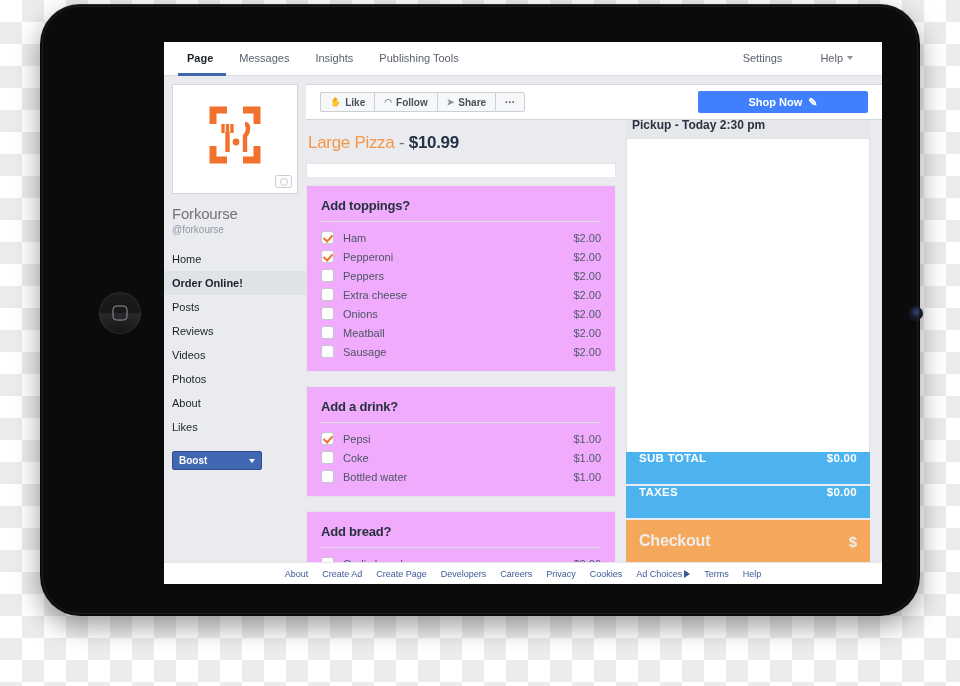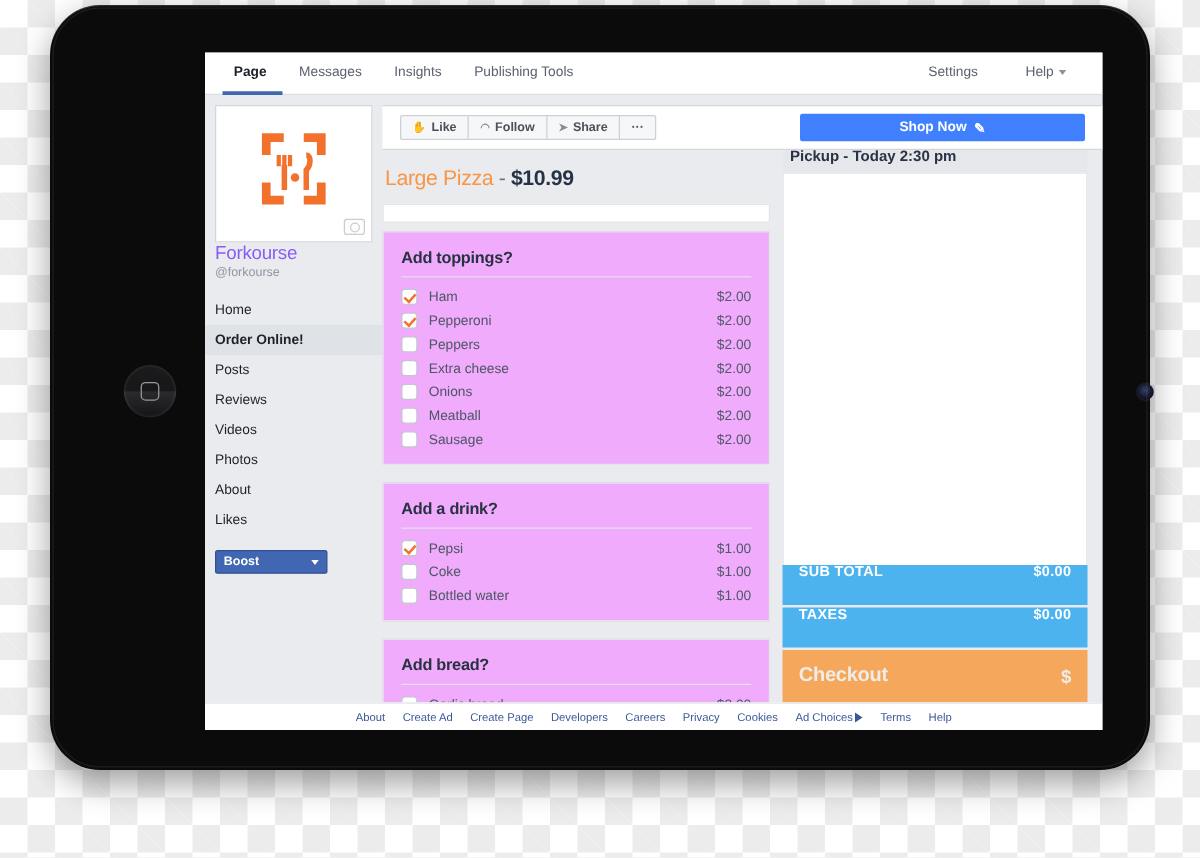--- a/index.html
+++ b/index.html
@@ -152,22 +152,23 @@
     content: "";
     position: absolute;
     left: 50%; top: 50%;
     transform: translate(-50%,-50%);
     width: 6px; height: 6px;
     border: 1.5px solid #c9ccd1;
     border-radius: 50%;
   }
 
   #page-name {
+    margin-top: 11px;
     font-size: 15px;
-    color: #8b5cf6;
+    color: #737373;
     letter-spacing: -0.2px;
   }
   #page-handle {
     font-size: 10px;
     color: #9197a3;
     margin-top: 2px;
   }
   #sidebar-nav { margin-top: 12px; }
   .side-item {
     font-size: 11px;
@@ -227,21 +228,21 @@
     background: #f6f7f9;
     border: 1px solid #ccd0d5;
     border-right: none;
   }
   .act-btn:first-child { border-radius: 2px 0 0 2px; }
   .act-btn:last-child { border-right: 1px solid #ccd0d5; border-radius: 0 2px 2px 0; }
   .act-ico { font-size: 9px; color: #8a8d93; line-height: 1; }
 
   #shop-now {
     margin-left: auto;
-    width: 228px; height: 22px;
+    width: 170px; height: 22px;
     background: #4080ff;
     border-radius: 2px;
     color: #ffffff;
     font-size: 11px;
     font-weight: bold;
     display: flex;
     align-items: center;
     justify-content: center;
     gap: 6px;
   }

